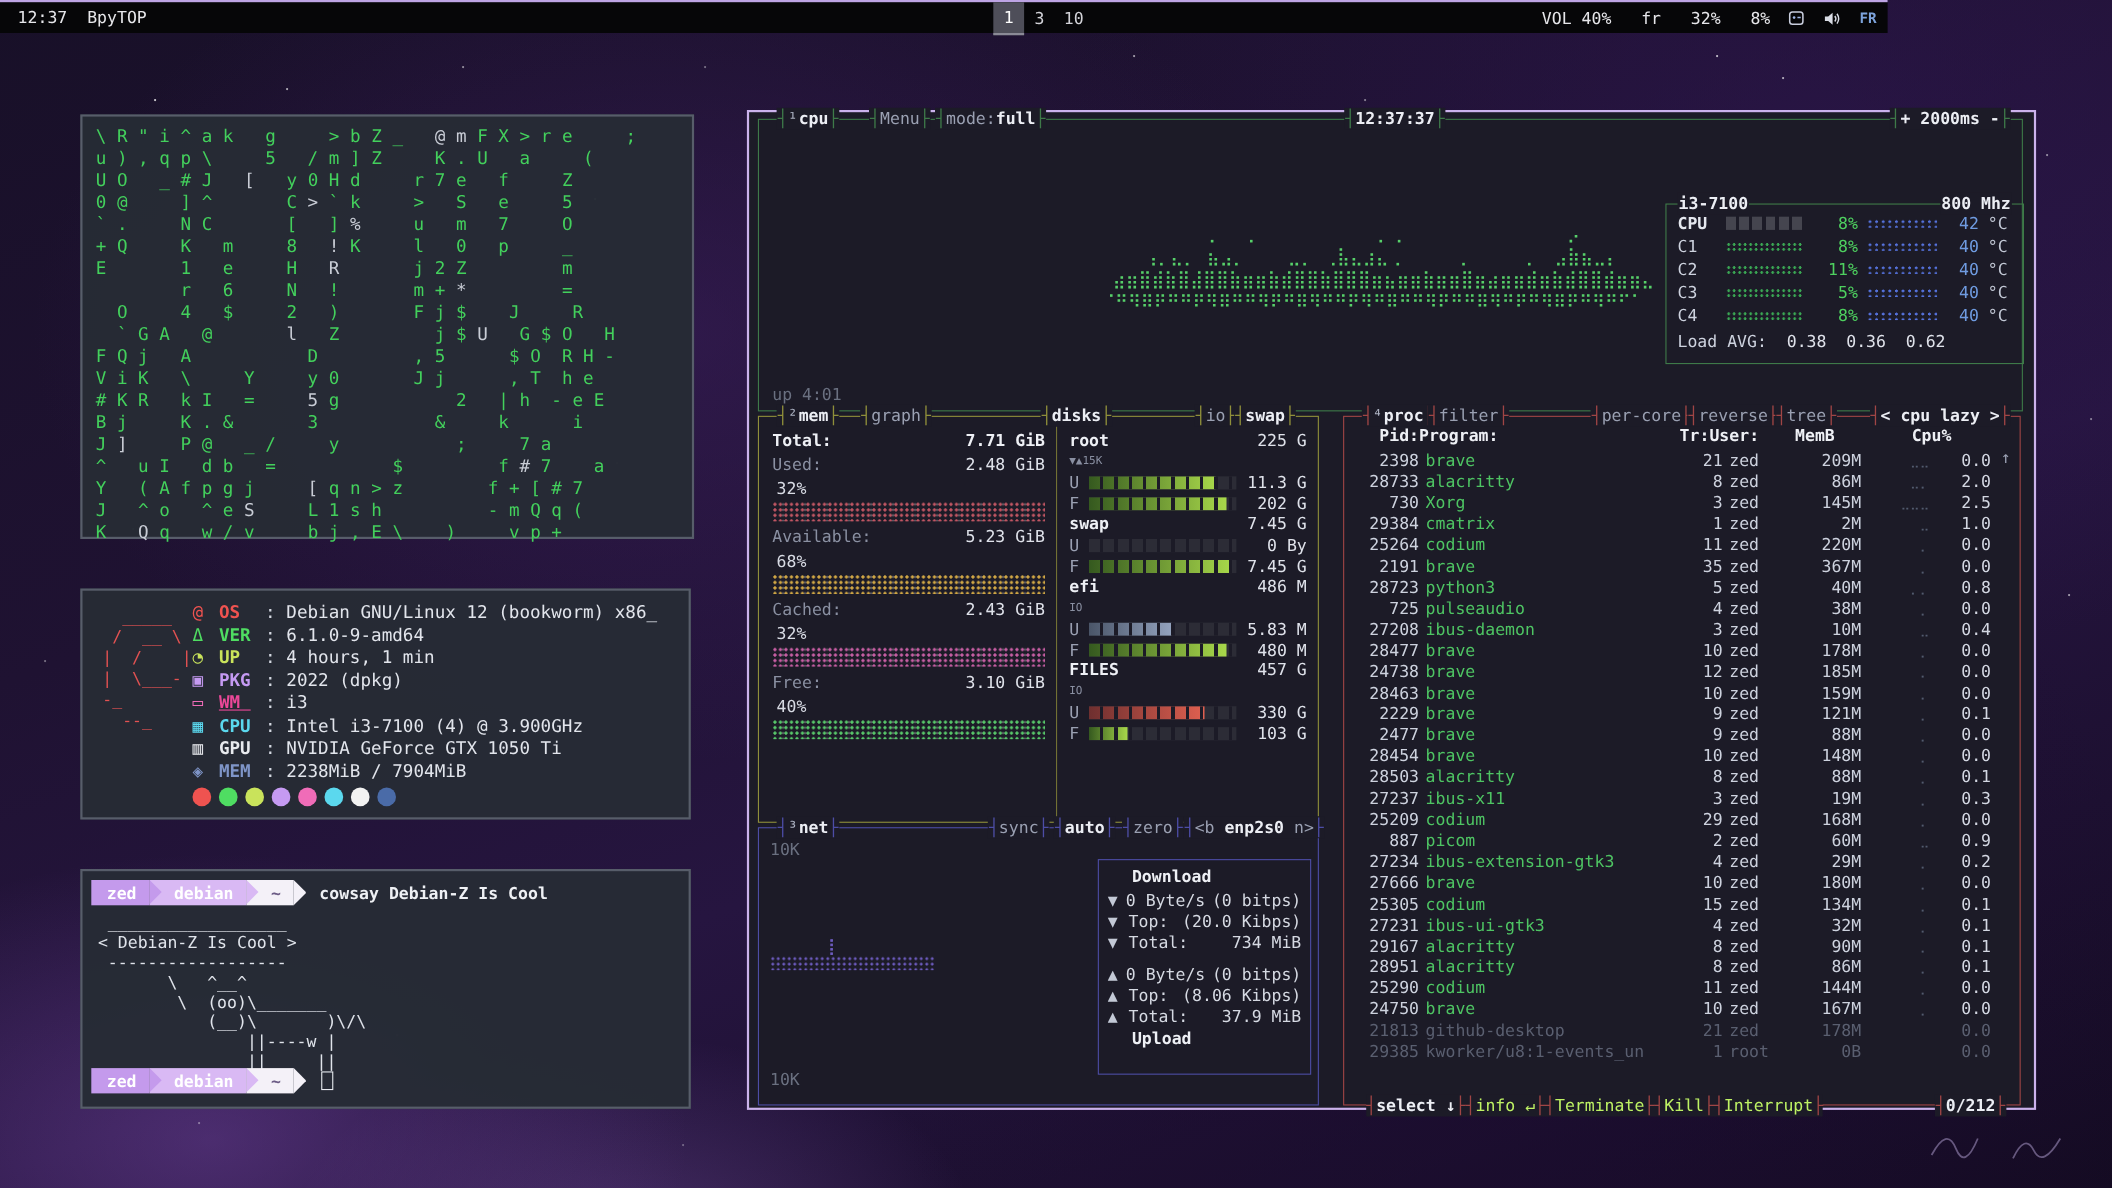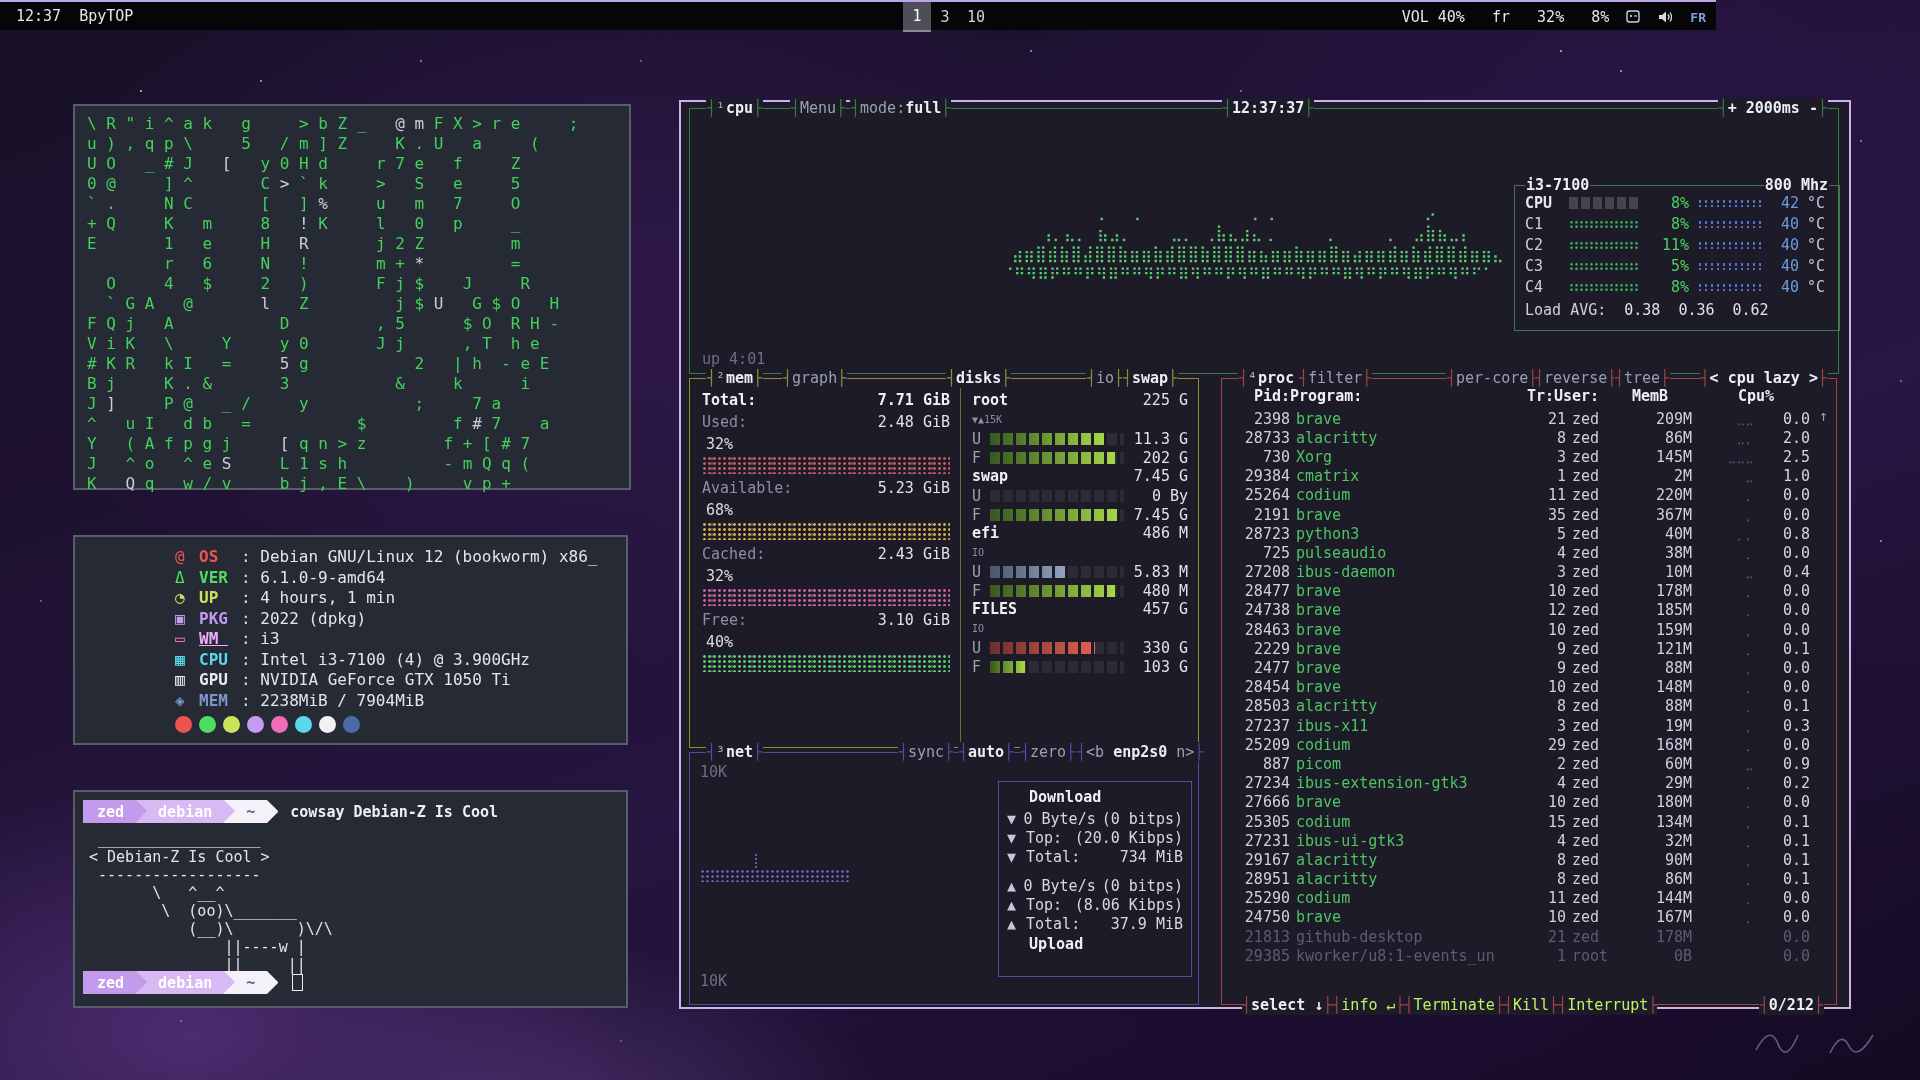--- a/index.html
+++ b/index.html
@@ -170,26 +170,32 @@
 <body>
 
 <div class="desktop">
   <div class="stars"></div>
 
   <div class="term matrix-win">
     <pre id="matrix"><div class="mline"><span class="mg">\ R " i ^ a k   g     &gt; b Z _   </span><span class="mw">@ m</span><span class="mg"> F X &gt; r e     ;</span></div><div class="mline"><span class="mg">u ) , q p \     5   / m ] Z     K . U   a     (</span></div><div class="mline"><span class="mg">U O   _ # J   </span><span class="mw">[</span><span class="mg">   y 0 H d     r 7 e   f     Z</span></div><div class="mline"><span class="mg">0 @     ] ^       C </span><span class="mw">&gt;</span><span class="mg"> ` k     &gt;   S   e     5</span></div><div class="mline"><span class="mg">` .     N C       [   ] </span><span class="mw">%</span><span class="mg">     u   m   7     O</span></div><div class="mline"><span class="mg">+ Q     K   m     8   </span><span class="mw">!</span><span class="mg"> K     l   0   p     _</span></div><div class="mline"><span class="mg">E       1   e     H   </span><span class="mw">R</span><span class="mg">       j 2 Z         m</span></div><div class="mline"><span class="mg">        r   6     N   !       m + </span><span class="mw">*</span><span class="mg">         =</span></div><div class="mline"><span class="mg">  O     4   $     2   )       F j $    J     R</span></div><div class="mline"><span class="mg">  ` G A   @       </span><span class="mw">l</span><span class="mg">   Z         j $ </span><span class="mw">U</span><span class="mg">   G $ O   H</span></div><div class="mline"><span class="mg">F Q j   A           D         , 5      $ O  R H -</span></div><div class="mline"><span class="mg">V i K   \     Y     y 0       J j      , T  h e</span></div><div class="mline"><span class="mg"># K R   k I   =     </span><span class="mw">5</span><span class="mg"> g           2   | h  - e E</span></div><div class="mline"><span class="mg">B j     K . &amp;       3           &amp;     k      i</span></div><div class="mline"><span class="mg">J </span><span class="mw">]</span><span class="mg">     P @   _ /     y           ;     7 a</span></div><div class="mline"><span class="mg">^   u I   d b   =           $         f </span><span class="mw">#</span><span class="mg"> 7    a</span></div><div class="mline"><span class="mg">Y   ( A f p g j     </span><span class="mw">[</span><span class="mg"> q n &gt; z        f + [ # 7</span></div><div class="mline"><span class="mg">J   ^ o   ^ e </span><span class="mw">S</span><span class="mg">     L 1 s h          - m Q q (</span></div><div class="mline"><span class="mg">K   </span><span class="mw">Q</span><span class="mg"> q   w / v     b j , E \    )     v p +</span></div></pre>
   </div>
 
   <div class="term fetch-win">
+    <pre class="flogo">  _____
+ /  __ \
+|  /    |
+|  \___-
+-_
+  --_</pre>
     <div class="fetchrows" id="fetchrows">
         <div class="frow"><span class="ficon" style="color: rgb(239, 83, 80);">@</span><span class="flabel" style="color: rgb(239, 83, 80);">OS </span><span class="fsep">: </span><span class="fval">Debian GNU/Linux 12 (bookworm) x86_</span></div>
         <div class="frow"><span class="ficon" style="color: rgb(79, 221, 98);">Δ</span><span class="flabel" style="color: rgb(79, 221, 98);">VER</span><span class="fsep">: </span><span class="fval">6.1.0-9-amd64</span></div>
         <div class="frow"><span class="ficon" style="color: rgb(201, 227, 91);">◔</span><span class="flabel" style="color: rgb(201, 227, 91);">UP </span><span class="fsep">: </span><span class="fval">4 hours, 1 min</span></div>
         <div class="frow"><span class="ficon" style="color: rgb(197, 154, 242);">▣</span><span class="flabel" style="color: rgb(197, 154, 242);">PKG</span><span class="fsep">: </span><span class="fval">2022 (dpkg)</span></div>
-        <div class="frow"><span class="ficon" style="color: rgb(240, 108, 184);">▭</span><span class="flabel" style="color: #f0abfc; text-decoration: underline;">WM </span><span class="fsep">: </span><span class="fval">i3</span></div>
+        <div class="frow"><span class="ficon" style="color: rgb(240, 108, 184);">▭</span><span class="flabel" style="color: #ec4899; text-decoration: underline;">WM </span><span class="fsep">: </span><span class="fval">i3</span></div>
         <div class="frow"><span class="ficon" style="color: rgb(91, 216, 238);">▦</span><span class="flabel" style="color: rgb(91, 216, 238);">CPU</span><span class="fsep">: </span><span class="fval">Intel i3-7100 (4) @ 3.900GHz</span></div>
         <div class="frow"><span class="ficon" style="color: rgb(232, 234, 238);">▥</span><span class="flabel" style="color: rgb(232, 234, 238);">GPU</span><span class="fsep">: </span><span class="fval">NVIDIA GeForce GTX 1050 Ti</span></div>
         <div class="frow"><span class="ficon" style="color: rgb(127, 149, 200);">◈</span><span class="flabel" style="color: rgb(127, 149, 200);">MEM</span><span class="fsep">: </span><span class="fval">2238MiB / 7904MiB</span></div>
         <div class="fdots">
           <span class="fdot" style="background: rgb(239, 83, 80);"></span>
           <span class="fdot" style="background: rgb(79, 221, 98);"></span>
           <span class="fdot" style="background: rgb(201, 227, 91);"></span>
           <span class="fdot" style="background: rgb(197, 154, 242);"></span>
           <span class="fdot" style="background: rgb(240, 108, 184);"></span>
           <span class="fdot" style="background: rgb(91, 216, 238);"></span>

